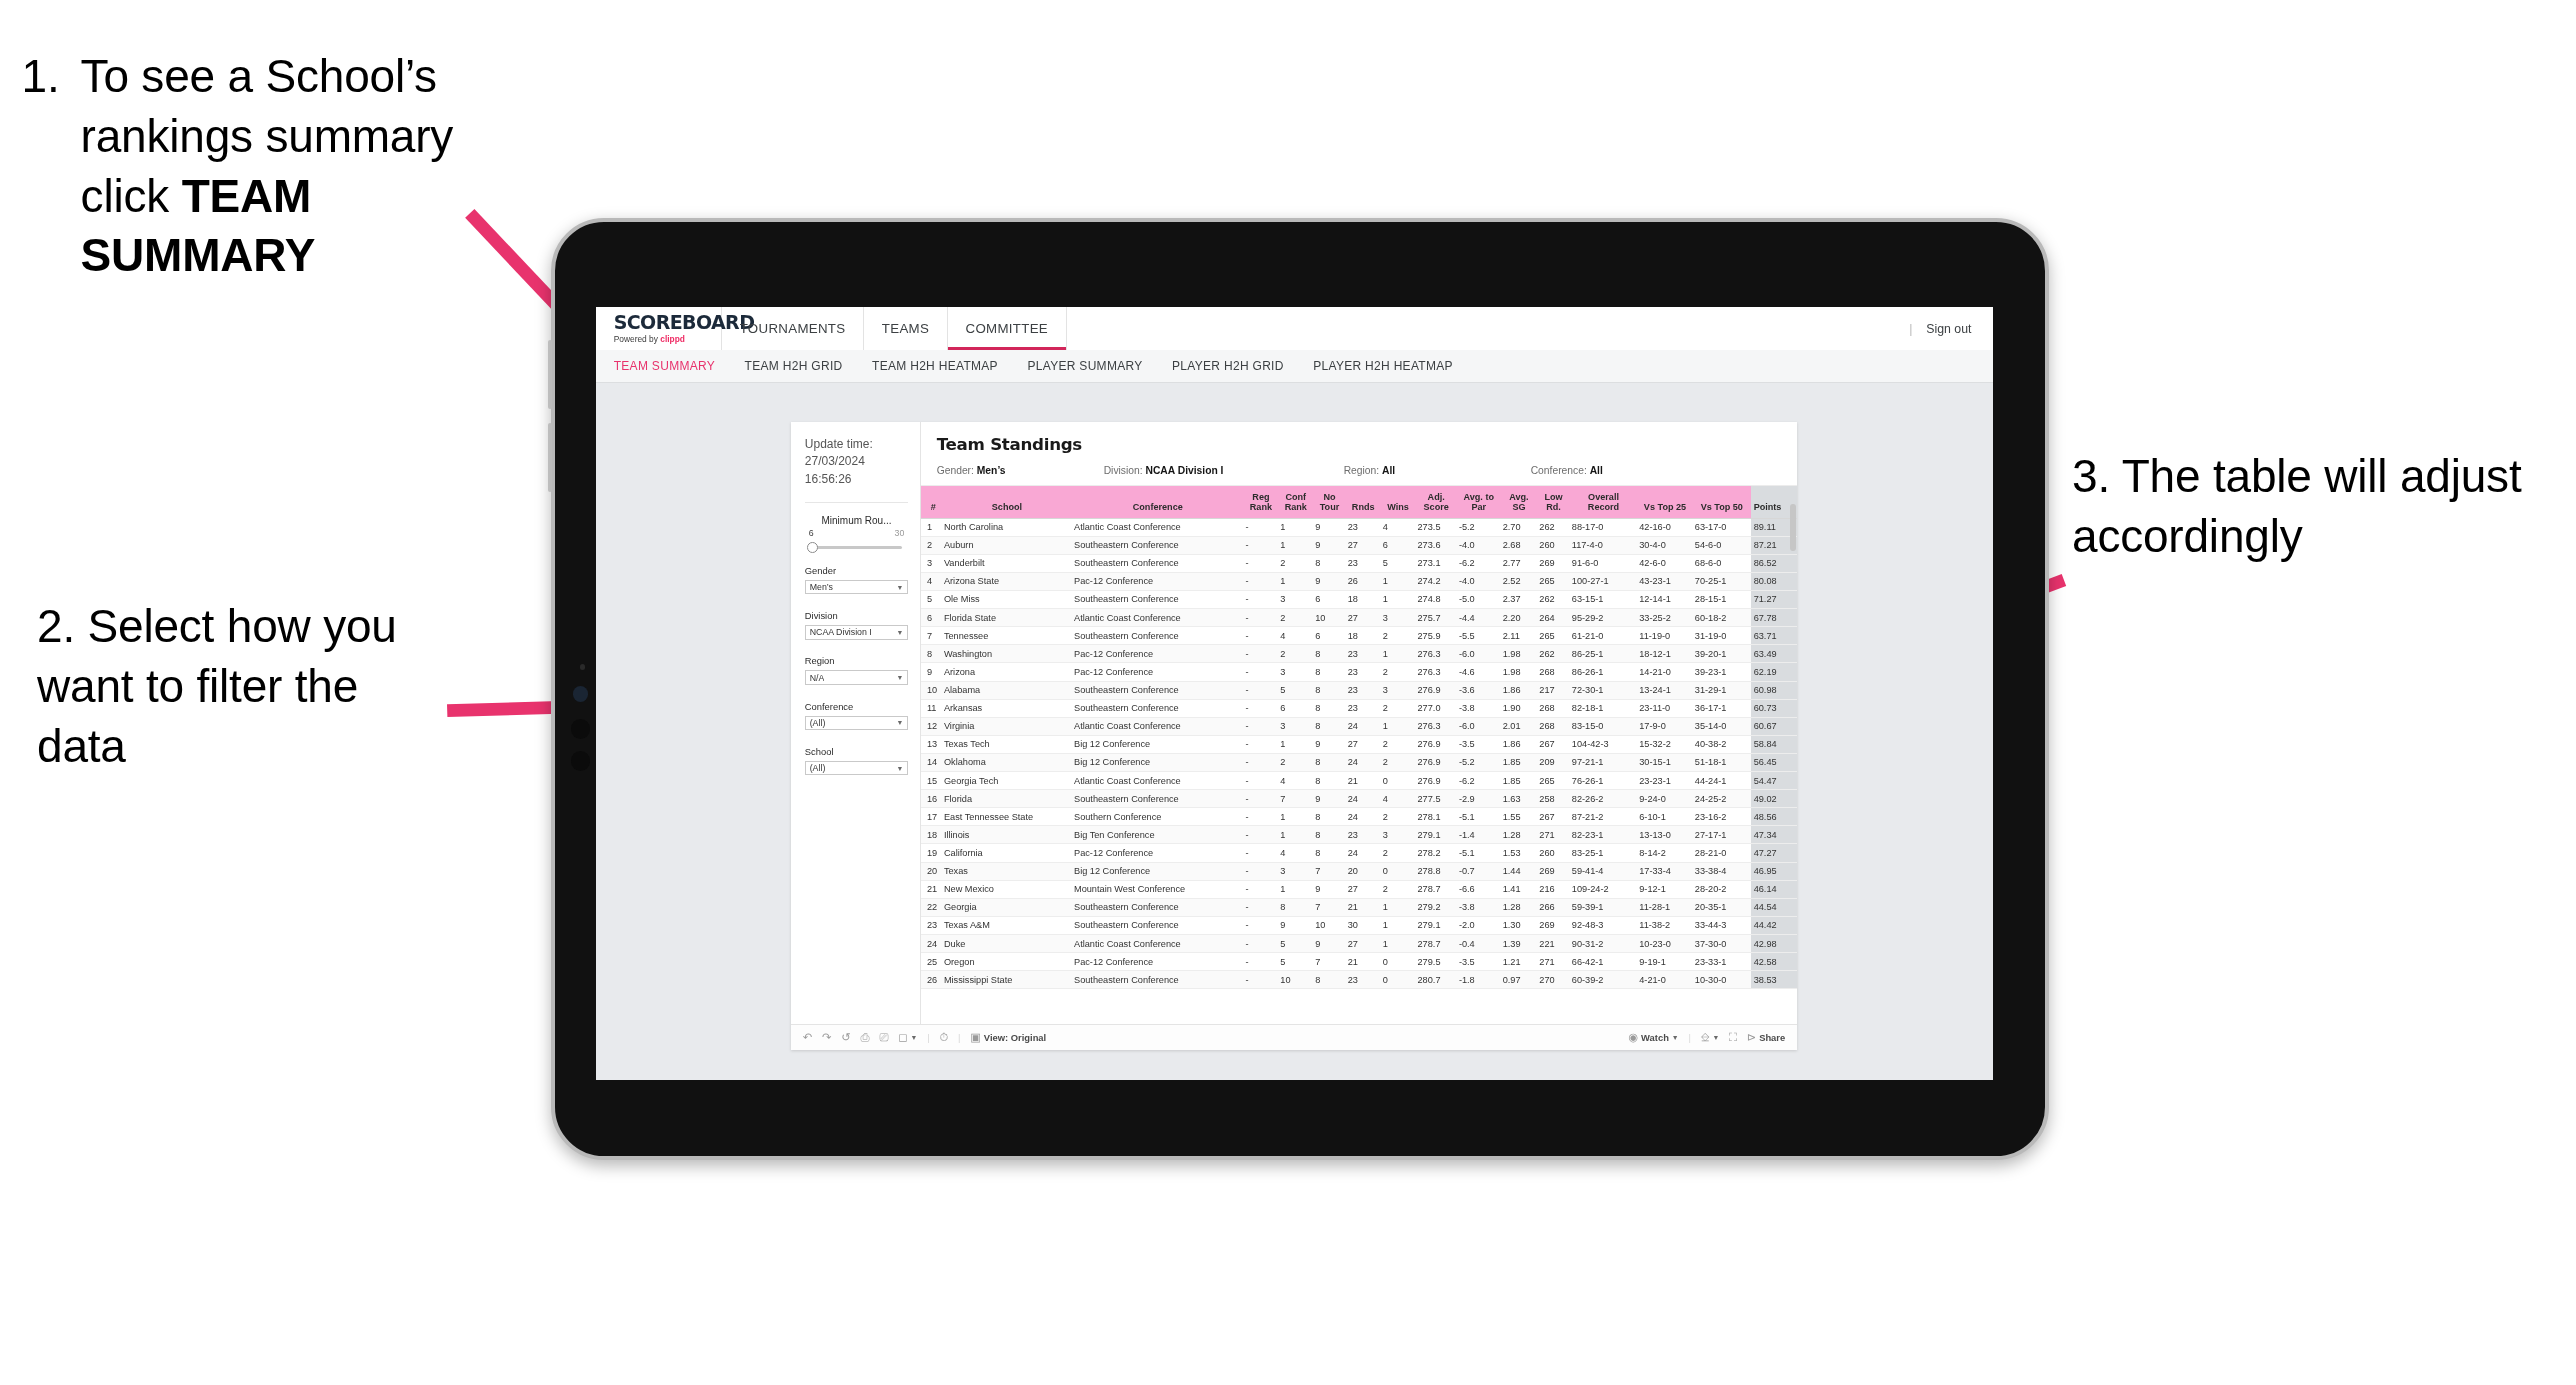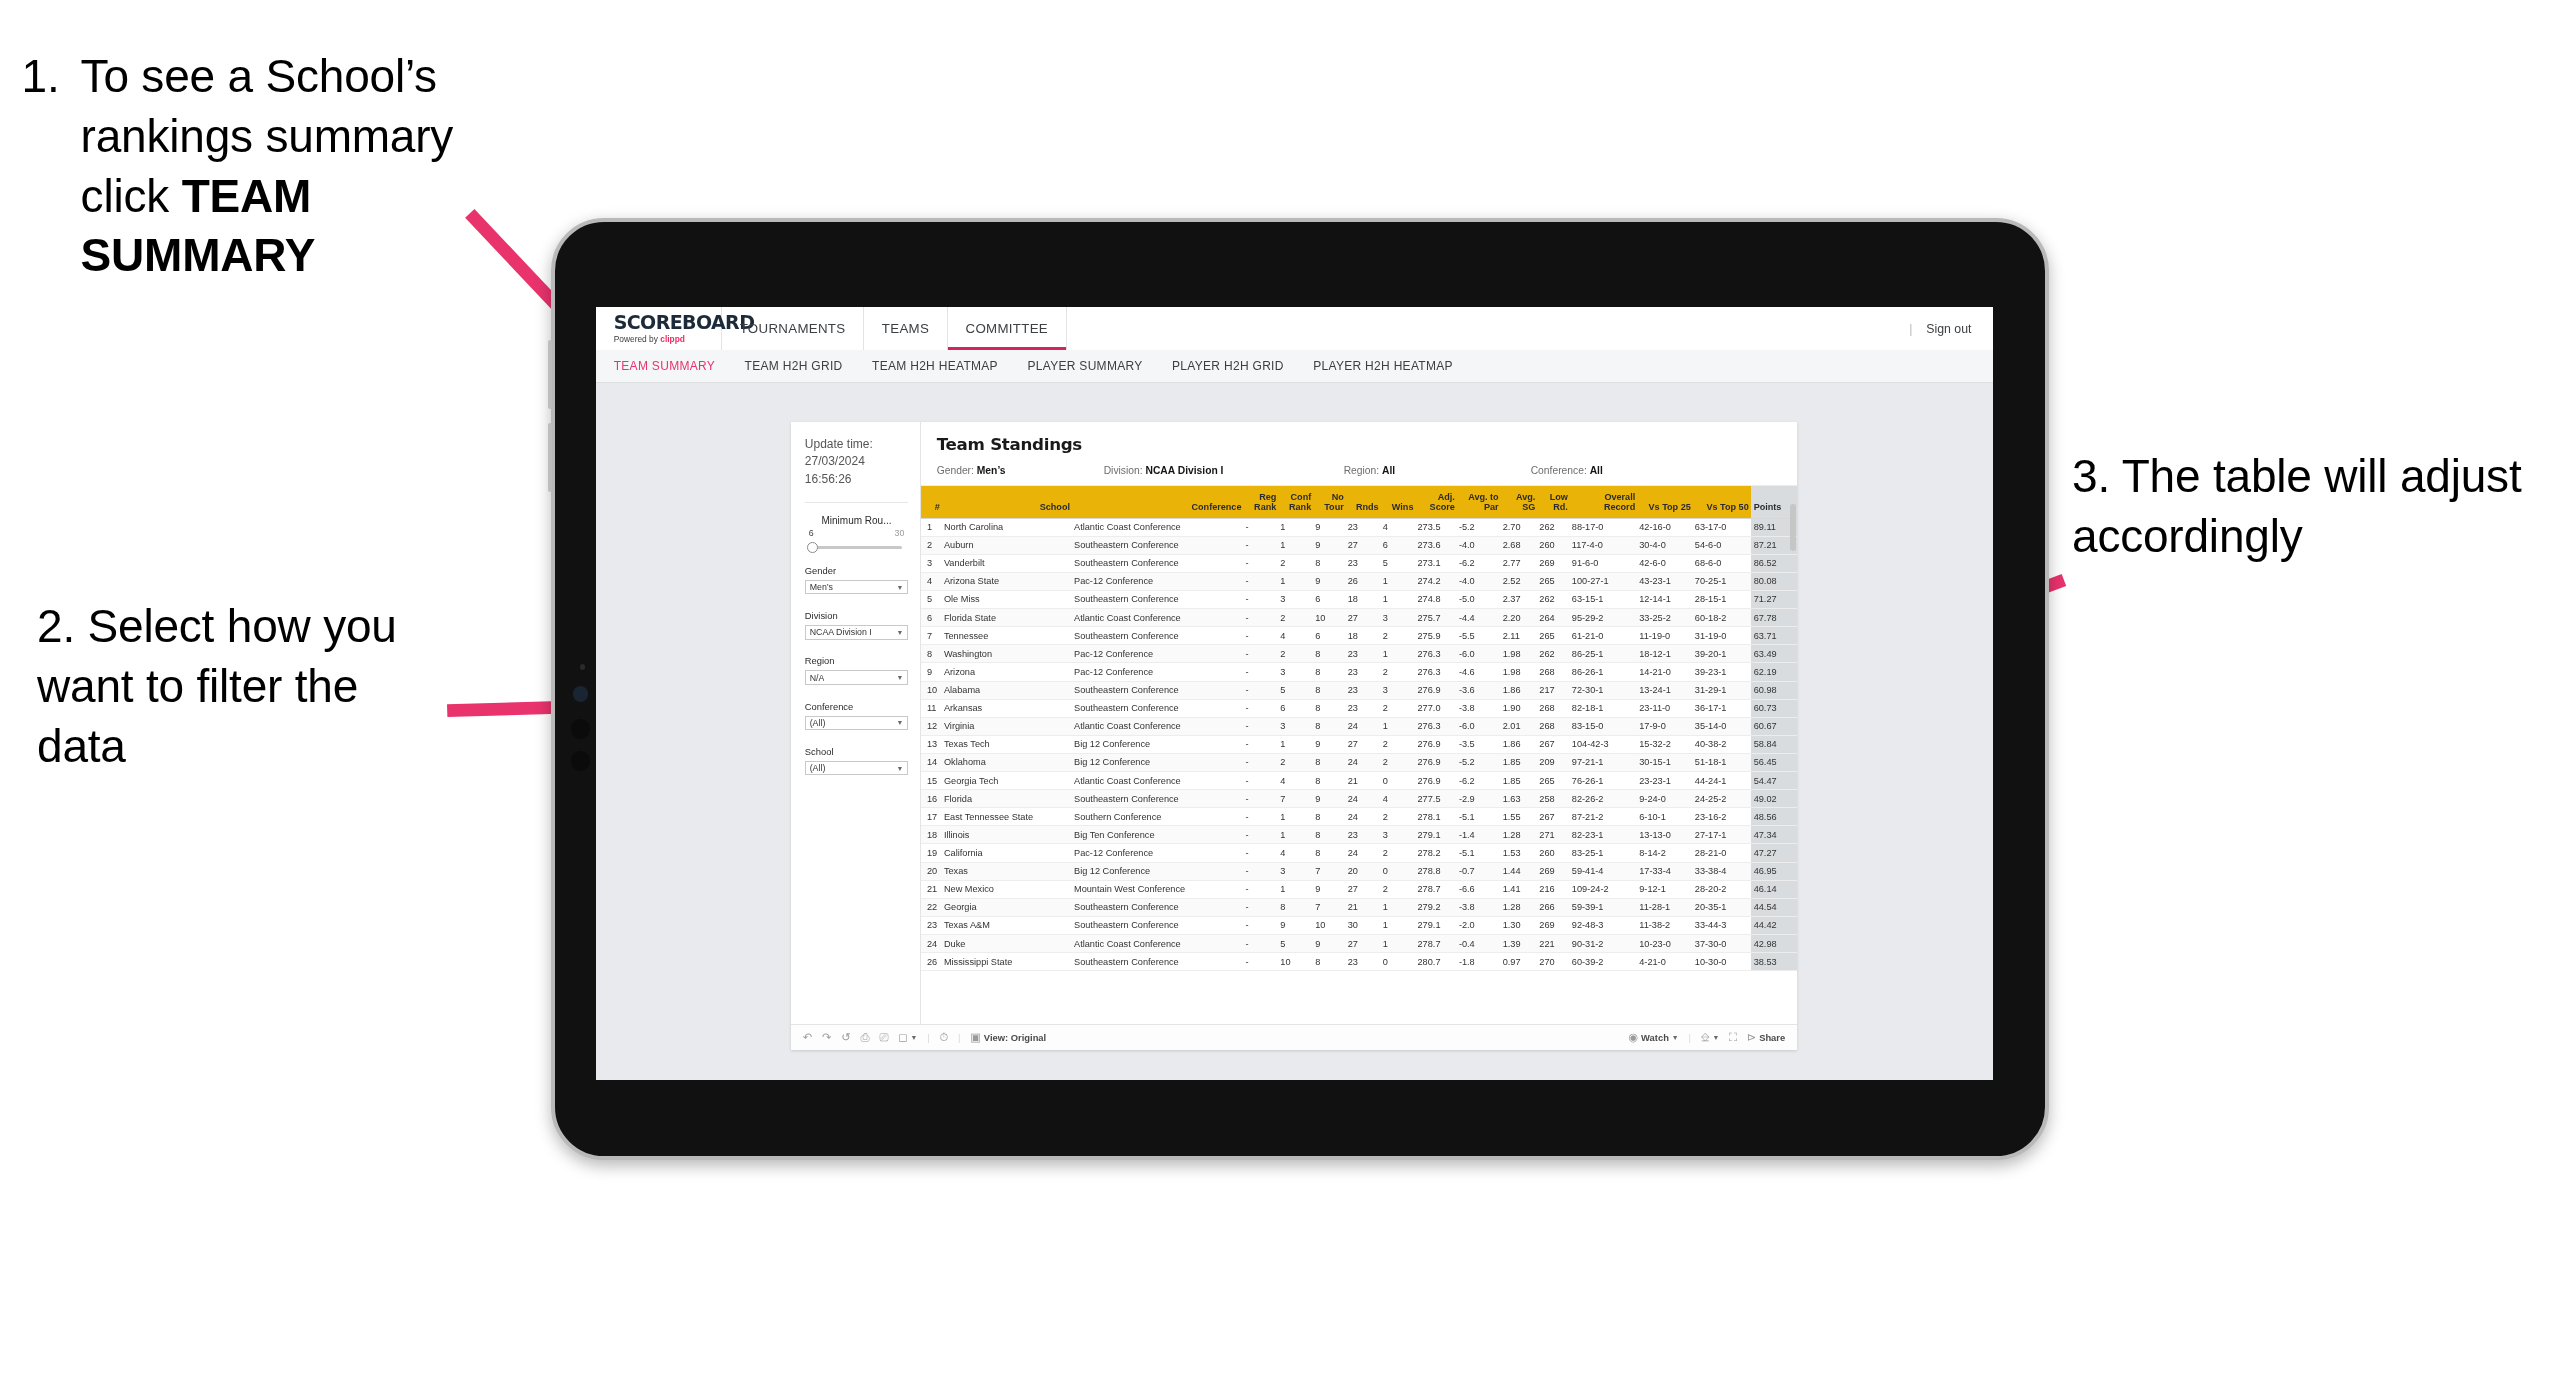--- a/index.html
+++ b/index.html
@@ -155,24 +155,24 @@
   #panel-meta .mi .v { color:#151515; font-weight:bold; }
   #panel-meta .mi:nth-child(1){ width: 167px; }
   #panel-meta .mi:nth-child(2){ width: 226px; }
   #panel-meta .mi:nth-child(3){ width: 201px; padding-left: 14px; }
 
   
   #tablewrap { flex:1; overflow:hidden; position:relative; }
   table { width:100%; border-collapse: collapse; table-layout: fixed; }
   thead th {
     font-size: 9.1px; color:#2c2c2c; font-weight:bold;
-    text-align:right; vertical-align: bottom;
+    text-align:center; vertical-align: bottom;
     padding: 5.9px 2px 4.9px; line-height:1.12;
     border-bottom: 1px solid #d7d7d7;
-    background:#eab308;
+    background:#f9a8d4;
   }
   tbody td {
     font-size: 9.2px; color:#333; padding: 3.5px 2px;
     border-bottom: 1px solid #ededed; line-height:1.1;
     white-space:nowrap; overflow:hidden;
   }
   tbody tr:nth-child(even) td { background:#fafafa; }
   td.pts, th.pts { background:#d9dcdf !important; text-align:left; padding-left:2.9px; }
   .c-num { width: 17.7px; padding-left: 5.9px !important; }
   .c-school { width: 110px; }
@@ -822,20 +822,38 @@
                           <td class="c-rnds">27</td>
                           <td class="c-wins">1</td>
                           <td class="c-adj">278.7</td>
                           <td class="c-atp">-0.4</td>
                           <td class="c-sg">1.39</td>
                           <td class="c-low">221</td>
                           <td class="c-ovr">90-31-2</td>
                           <td class="c-v25">10-23-0</td>
                           <td class="c-v50">37-30-0</td>
                           <td class="c-pts pts">42.98</td>
+                        </tr>
+                        <tr>
+                          <td class="c-num">25</td>
+                          <td class="c-school">Oregon</td>
+                          <td class="c-conf">Pac-12 Conference</td>
+                          <td class="c-reg">-</td>
+                          <td class="c-cfr">5</td>
+                          <td class="c-not">7</td>
+                          <td class="c-rnds">21</td>
+                          <td class="c-wins">0</td>
+                          <td class="c-adj">279.5</td>
+                          <td class="c-atp">-3.5</td>
+                          <td class="c-sg">1.21</td>
+                          <td class="c-low">271</td>
+                          <td class="c-ovr">66-42-1</td>
+                          <td class="c-v25">9-19-1</td>
+                          <td class="c-v50">23-33-1</td>
+                          <td class="c-pts pts">42.58</td>
                         </tr>
                         <tr>
                           <td class="c-num">26</td>
                           <td class="c-school">Mississippi State</td>
                           <td class="c-conf">Southeastern Conference</td>
                           <td class="c-reg">-</td>
                           <td class="c-cfr">10</td>
                           <td class="c-not">8</td>
                           <td class="c-rnds">23</td>
                           <td class="c-wins">0</td>

